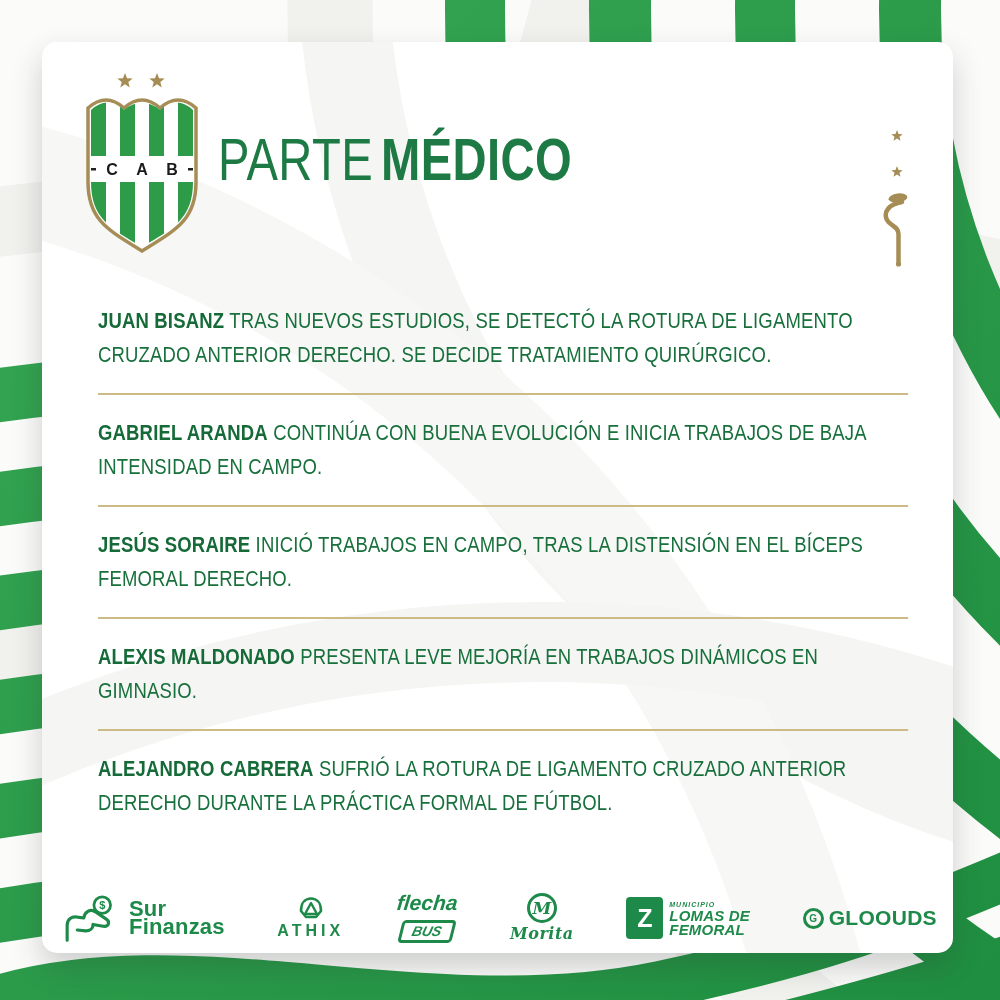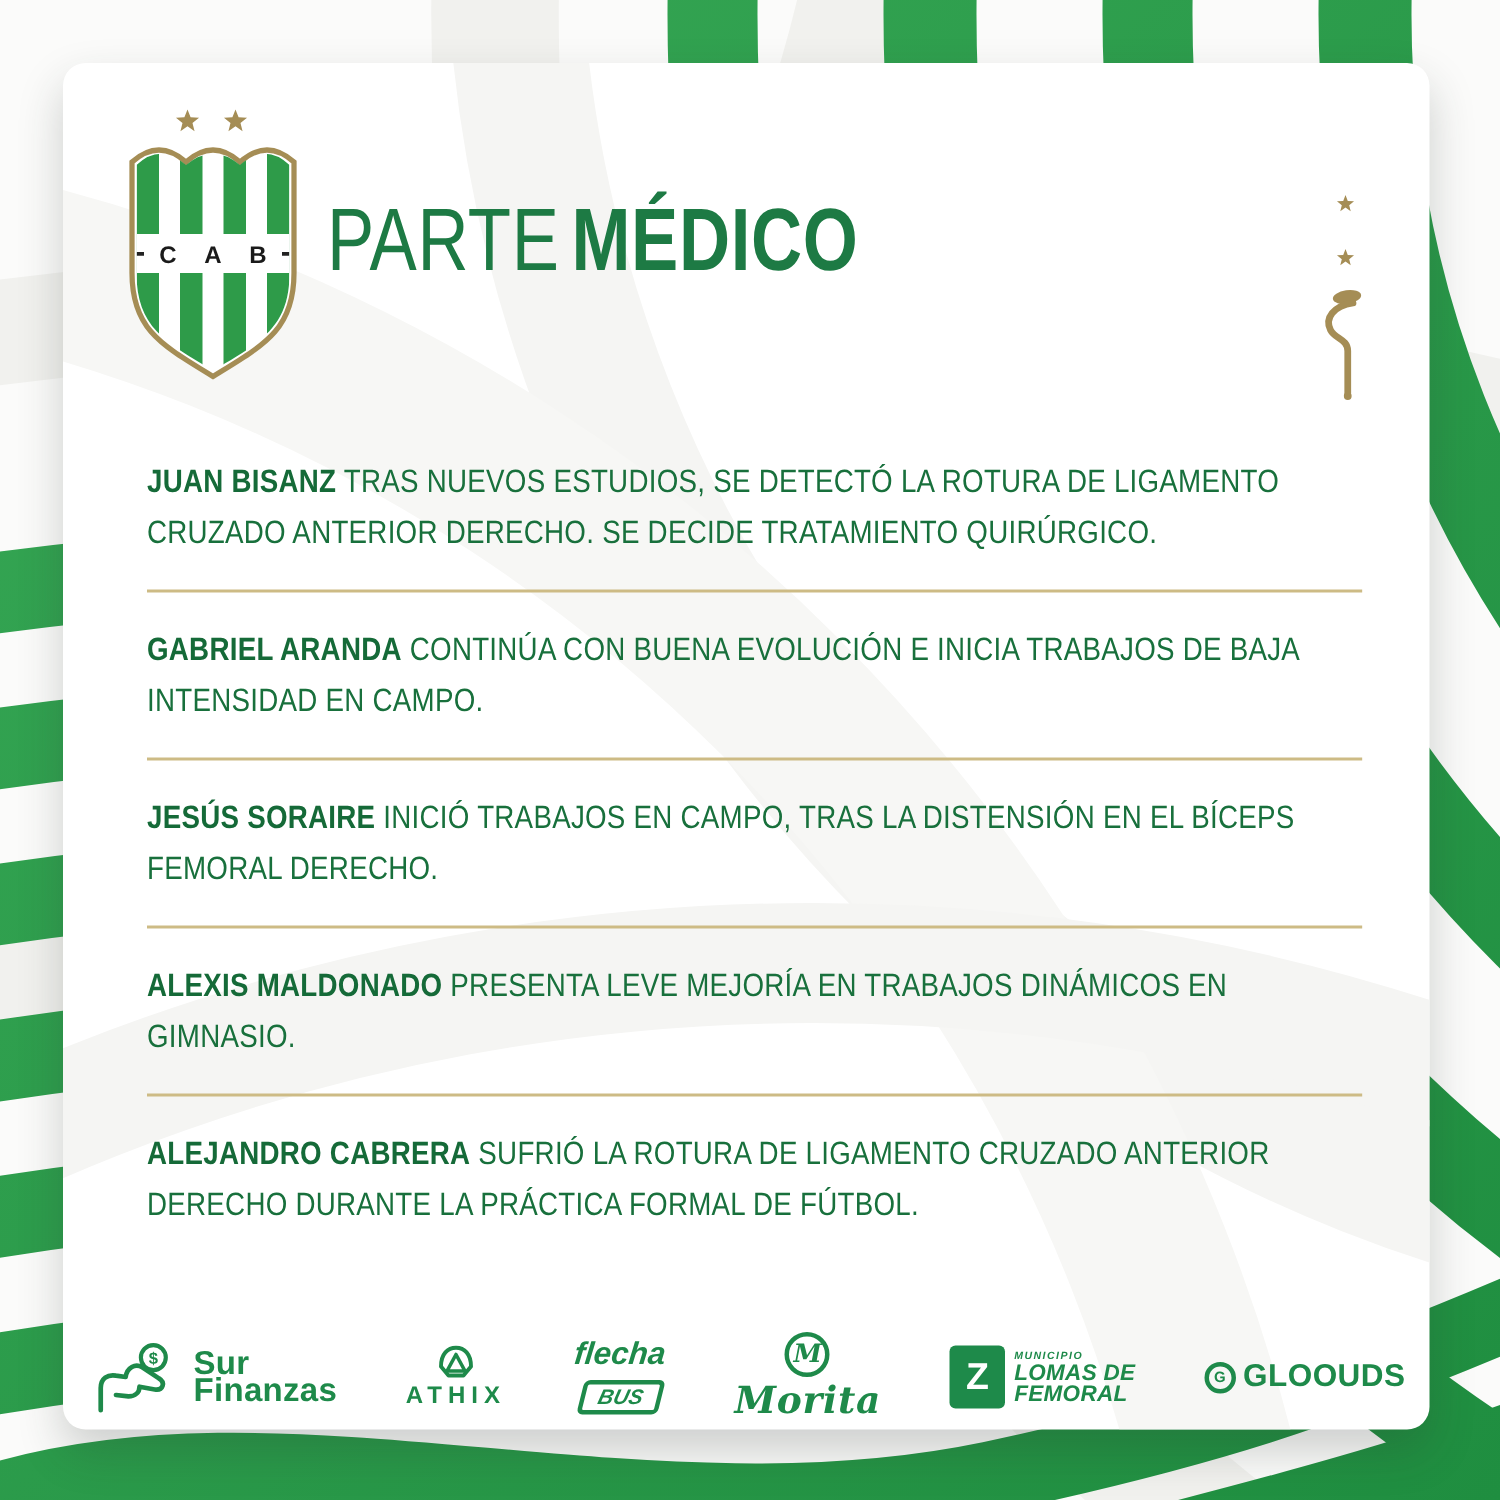--- a/index.html
+++ b/index.html
@@ -57,21 +57,21 @@
   .athix-label{font-weight:bold;font-size:16px;letter-spacing:4px;}
   .flecha{display:flex;flex-direction:column;align-items:center;line-height:20px;}
   .flecha-word{font-style:italic;font-weight:bold;font-size:21px;transform:skewX(-6deg);}
   .bus-box{border:3px solid #1e8a4a;border-radius:4px;transform:skewX(-14deg);
     padding:0 9px;font-weight:bold;font-style:italic;font-size:14px;line-height:17px;}
   .morita{display:flex;flex-direction:column;align-items:center;gap:1px;
     font-family:"DejaVu Serif",serif;}
   .morita-circle{width:30px;height:30px;border:3px solid #1e8a4a;border-radius:50%;
     display:flex;align-items:center;justify-content:center;
     font-style:italic;font-weight:bold;font-size:17px;}
-  .morita-label{font-style:italic;font-weight:bold;font-size:25px;letter-spacing:.5px;}
+  .morita-label{font-style:italic;font-weight:bold;font-size:16px;letter-spacing:.5px;}
   .lomas{display:flex;align-items:center;gap:6px;}
   .lomas-square{width:37px;height:42px;background:#1e8a4a;border-radius:4px;
     color:#fff;display:flex;align-items:center;justify-content:center;
     font-weight:bold;font-size:25px;}
   .lomas-text{display:flex;flex-direction:column;line-height:14px;font-style:italic;}
   .lomas-small{font-size:7px;font-weight:bold;letter-spacing:1px;line-height:9px;}
   .lomas-big{font-size:15px;font-weight:bold;letter-spacing:.2px;}
   .gloouds{display:flex;align-items:center;gap:5px;}
   .gloouds-ring{width:21px;height:21px;border:3px solid #1e8a4a;border-radius:50%;
     display:flex;align-items:center;justify-content:center;

